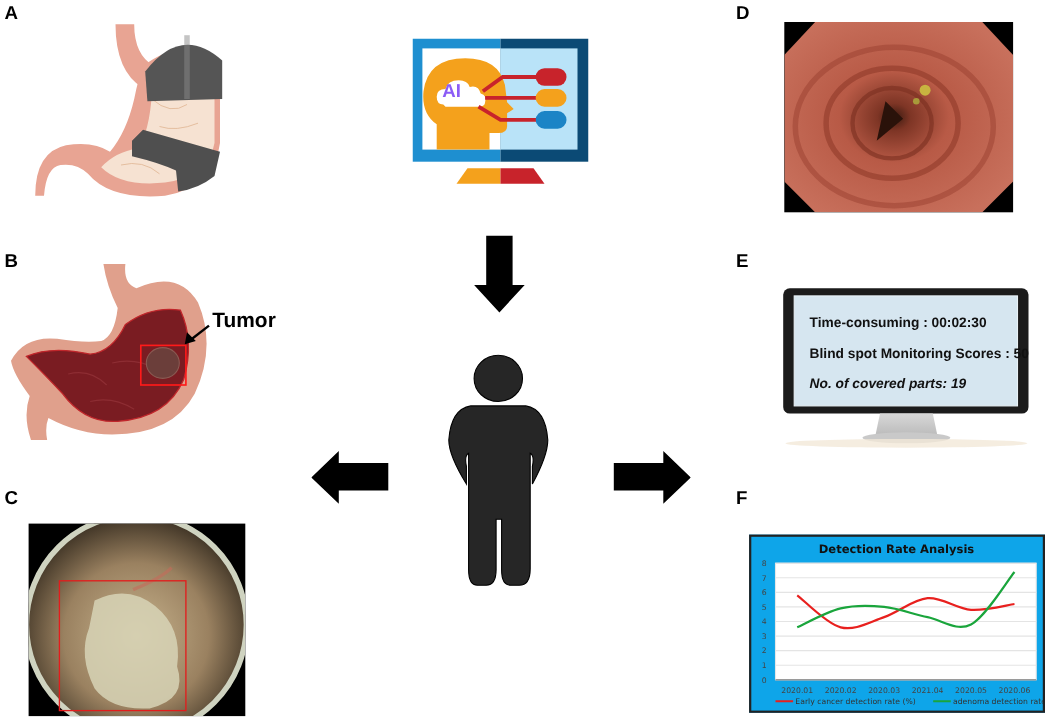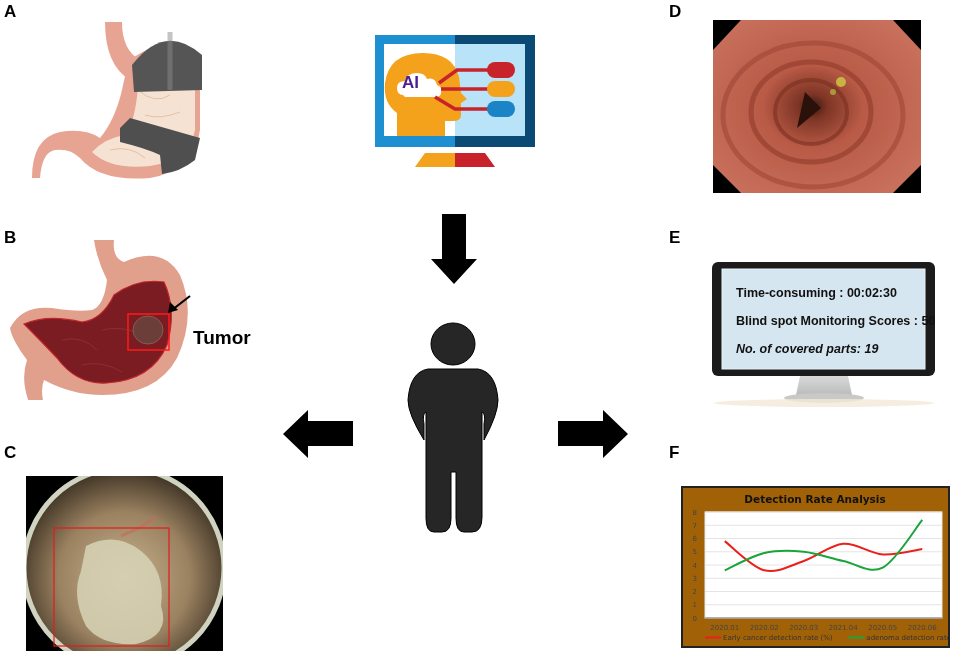--- a/index.html
+++ b/index.html
@@ -4,21 +4,21 @@
 <style>
   html, body { margin: 0; padding: 0; background: #ffffff; }
   body { width: 957px; height: 652px; position: relative; overflow: hidden;
          font-family: "Liberation Sans", sans-serif; }
   .panel-label { position: absolute; font-weight: bold; font-size: 17px; color: #000; }
   .abs { position: absolute; }
   svg { display: block; }
   .info-line { position: absolute; left: 736px; font-weight: bold; font-size: 12.5px; color: #111;
                font-family: "Liberation Sans", sans-serif; white-space: nowrap; }
   .chart-frame { position: absolute; left: 681px; top: 486px; width: 269px; height: 162px;
-                 border: 2px solid #222; background: #a16207; box-sizing: border-box; }
+                 border: 2px solid #222; background: #0ea5e9; box-sizing: border-box; }
   .tick-label { font-family: "DejaVu Sans", sans-serif; font-size: 7px; fill: #444; }
   .legend-text { font-family: "DejaVu Sans", sans-serif; font-size: 7px; fill: #333; }
   .chart-title { font-family: "DejaVu Sans", sans-serif; font-weight: bold; font-size: 10.5px; fill: #111; }
 </style>
 </head>
 <body>
 
 <div class="panel-label" style="left:4px; top:2px;">A</div>
 <div class="panel-label" style="left:4px; top:228px;">B</div>
 <div class="panel-label" style="left:4px; top:443px;">C</div>
@@ -48,21 +48,21 @@
     <path d="M92 0 L112 0 Q110 18 122 22 Q160 5 178 35 Q195 75 175 118 Q155 155 100 155 Q70 155 42 140 Q38 150 42 165 L28 165 Q18 140 25 120 Q10 100 8 88 Q20 65 50 68 Q75 72 90 70 Q102 66 105 40 Q95 20 92 0 Z" fill="#e0a08c"></path>
     <path d="M22 84 Q45 74 80 82 Q100 80 112 55 Q135 38 162 42 Q175 70 165 105 Q150 140 105 143 Q75 145 55 118 Q40 102 22 84 Z" fill="#7a1c22" stroke="#c0262b" stroke-width="1.2"></path>
     <path d="M60 100 Q80 95 95 110 M100 90 Q120 85 140 95 M80 125 Q100 120 120 132" stroke="#96343a" stroke-width="1" fill="none" opacity="0.7"></path>
     <ellipse cx="146" cy="90" rx="15" ry="14" fill="#6b3e3a" stroke="#8a5a52"></ellipse>
     <rect x="126" y="74" width="41" height="36" fill="none" stroke="#ff1a1a" stroke-width="1.5"></rect>
 
     <line x1="188" y1="56" x2="170" y2="70" stroke="#000" stroke-width="2.2"></line>
     <path d="M166 73 L168 62 L176 70 Z" fill="#000"></path>
   </svg>
 </div>
-<div class="abs" style="left:193px; top:281px; font-size:19px; font-weight:bold; color:#000;margin-top:46px;">Tumor</div>
+<div class="abs" style="left:193px; top:281px; font-size:19px; font-weight:bold; color:#000;">Tumor</div>
 
 <div class="abs" style="left:26px; top:476px; width:197px; height:175px; background:#000; overflow:hidden;">
   <svg width="197" height="175" viewBox="0 0 197 175">
     <defs>
       <radialGradient id="cgrad" cx="50%" cy="55%" r="55%">
         <stop offset="0%" stop-color="#c8b48e"></stop>
         <stop offset="60%" stop-color="#9a8160"></stop>
         <stop offset="100%" stop-color="#3d3224"></stop>
       </radialGradient>
     </defs>
@@ -108,21 +108,21 @@
     <path d="M66 54 L118 54" stroke="#c8232b" stroke-width="3.5" fill="none"></path>
     <path d="M60 62 L80 74 L118 74" stroke="#c8232b" stroke-width="3.5" fill="none"></path>
     <rect x="112" y="27" width="28" height="16" rx="8" fill="#c8232b"></rect>
     <rect x="112" y="46" width="28" height="16" rx="8" fill="#f4a11c"></rect>
     <rect x="112" y="66" width="28" height="16" rx="8" fill="#1b84c6"></rect>
 
     <path d="M50 118 L80 118 L80 132 L40 132 Z" fill="#f4a11c"></path>
     <path d="M80 118 L110 118 L120 132 L80 132 Z" fill="#c8232b"></path>
   </svg>
 </div>
-<div class="abs" style="left:402px; top:73px; font-weight:bold; font-size:17px; color:#4c1d95;">AI</div>
+<div class="abs" style="left:402px; top:73px; font-weight:bold; font-size:17px; color:#8b5cf6;">AI</div>
 
 <div class="abs" style="left:429px; top:214px;">
   <svg width="50" height="72" viewBox="0 0 50 72">
     <path d="M13 0 L37 0 L37 45 L48 45 L25 70 L2 45 L13 45 Z" fill="#000"></path>
   </svg>
 </div>
 
 <div class="abs" style="left:406px; top:322px;">
   <svg width="96" height="212" viewBox="0 0 96 212">
     <ellipse cx="47" cy="22" rx="22" ry="21" fill="#262626" stroke="#000" stroke-width="1"></ellipse>

